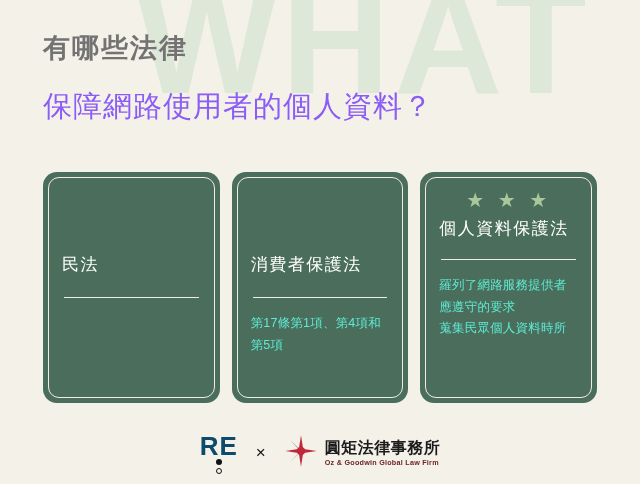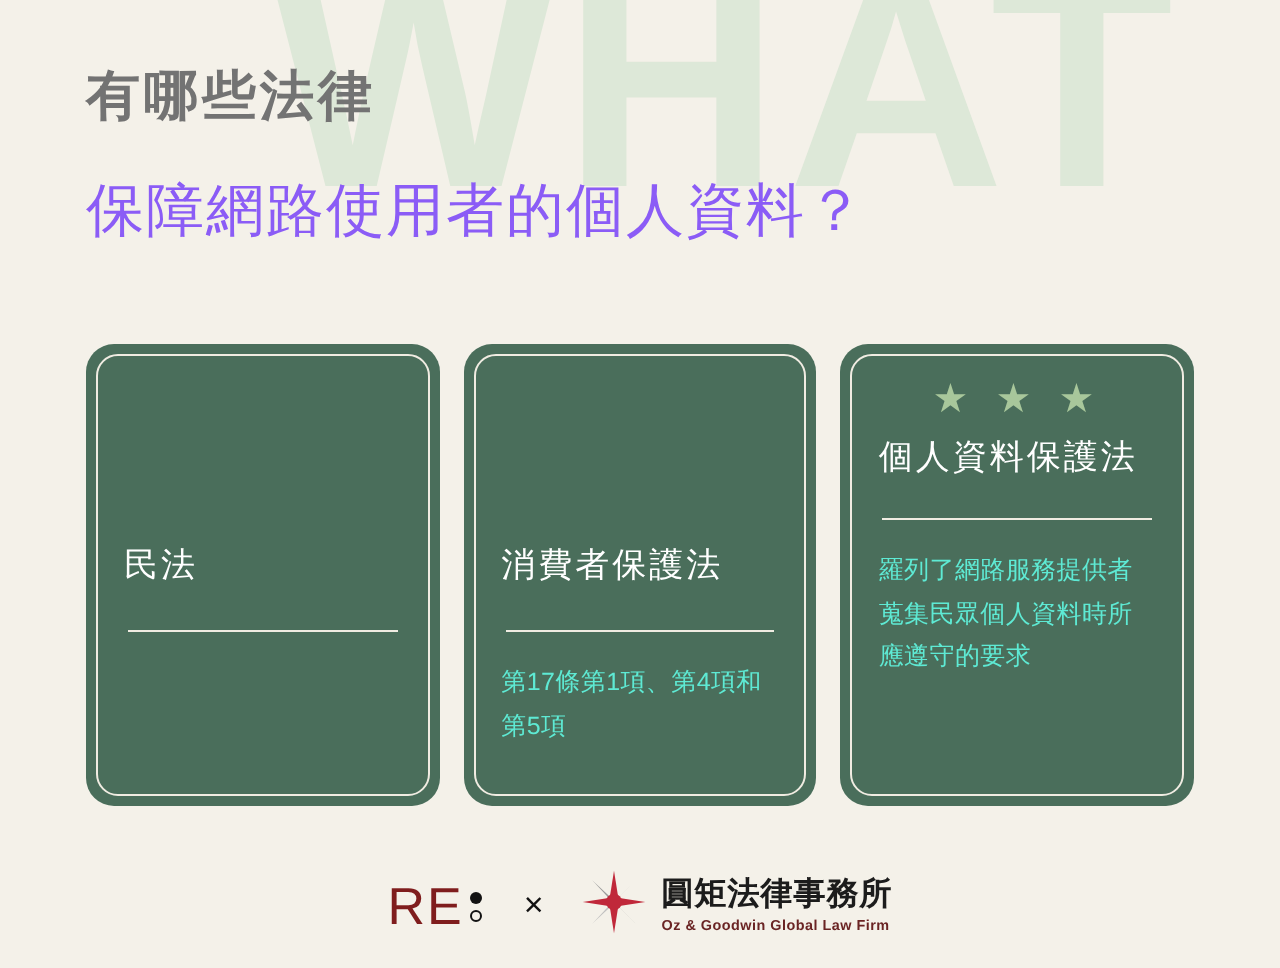--- a/index.html
+++ b/index.html
@@ -98,46 +98,47 @@
     background:#f0ece2;
     margin:22px 2px 15px 2px;
   }
   .card-body {
     color:#5eead4;
     font-size:12.5px;
     line-height:1.72;
     letter-spacing:0.2px;
   }
   .card-body div { white-space:nowrap; }
-  .c1 .card-title, .c2 .card-title { margin-top:56px; }
+  .c1 .card-title, .c2 .card-title { margin-top:38px; }
   .c3 .card-title { margin-top:4px; }
   .c1 .divider { margin-top:21px; }
   .c2 .divider { margin-top:21px; }
   .c3 .divider { margin-top:19px; }
 
   
   #footer {
     position:absolute;
     left:0; right:0;
     top:428px;
     height:50px;
     display:flex;
     align-items:center;
     justify-content:center;
     gap:14px;
     z-index:2;
   }
   #relab-logo {
     font-size:26px;
-    font-weight:normal;
+    font-weight:bold;
     letter-spacing:1px;
-    color:#7f1d1d;
+    color:#0c4a6e;
     display:flex;
     align-items:center;
     line-height:1;
+    flex-direction:column;
   }
   #relab-colon {
     display:inline-flex;
     flex-direction:column;
     align-items:center;
     justify-content:center;
     margin:0 3px;
     gap:3px;
   }
   #relab-colon .dot-filled {
@@ -209,22 +210,22 @@
     </div>
   </div>
 
   <div class="card c3">
     <div class="card-inner">
       <div class="stars">★ ★ ★</div>
       <div class="card-title">個人資料保護法</div>
       <div class="divider"></div>
       <div class="card-body">
         <div>羅列了網路服務提供者</div>
+        <div>應遵守的要求</div>
         <div>蒐集民眾個人資料時所</div>
-        <div>應遵守的要求</div>
       </div>
     </div>
   </div>
 
 </div>
 
 <div id="footer">
 
   <div id="relab-logo">
     <span>RE</span>

